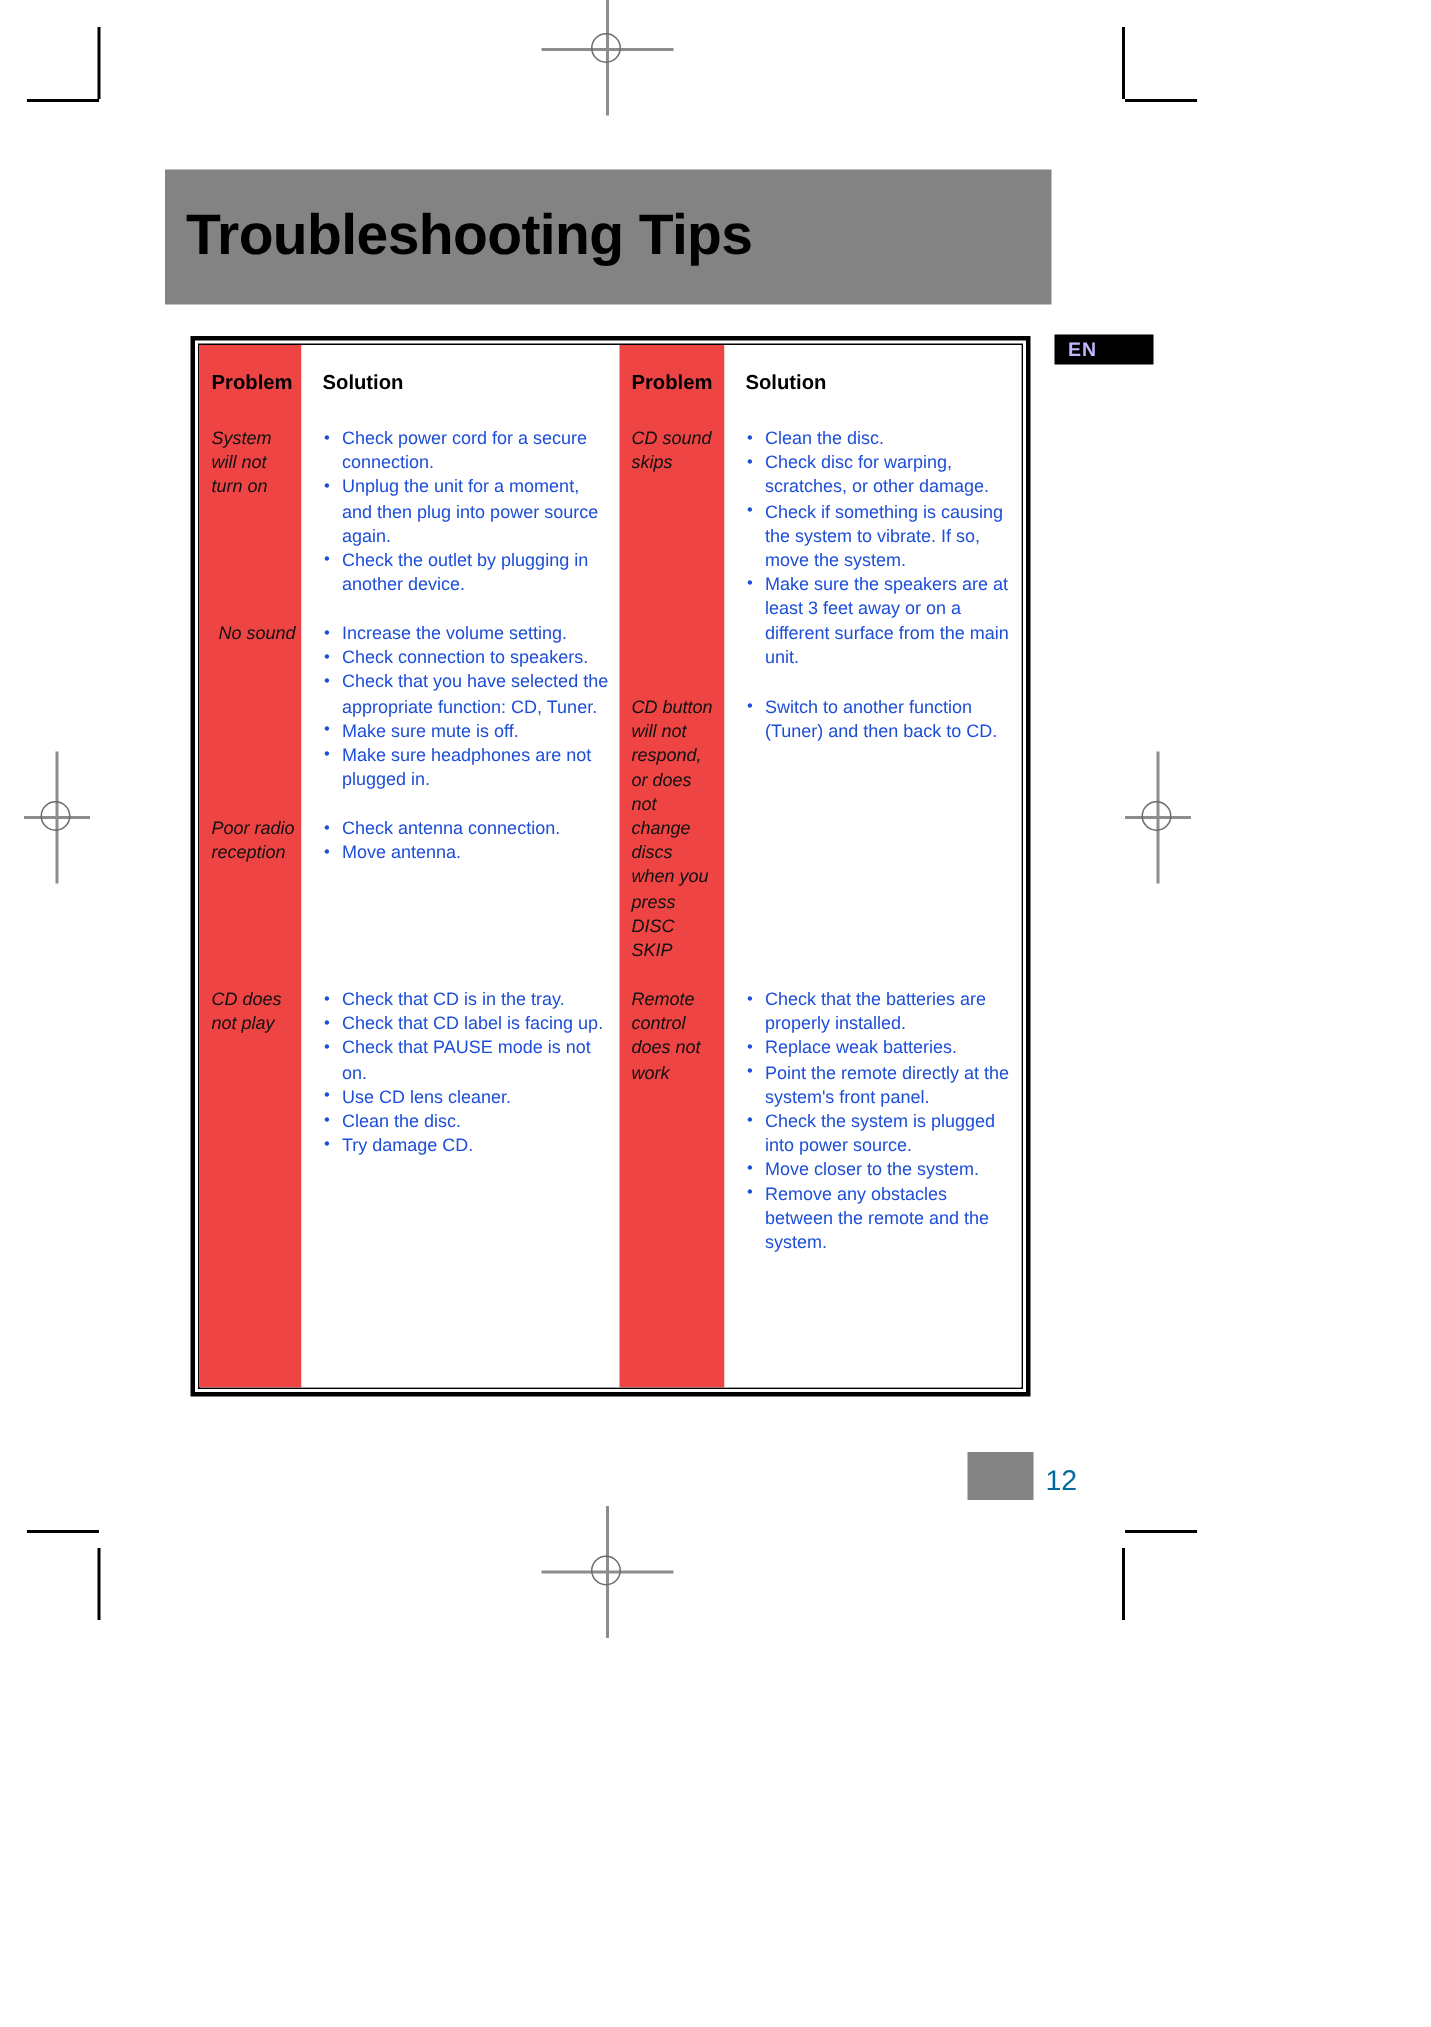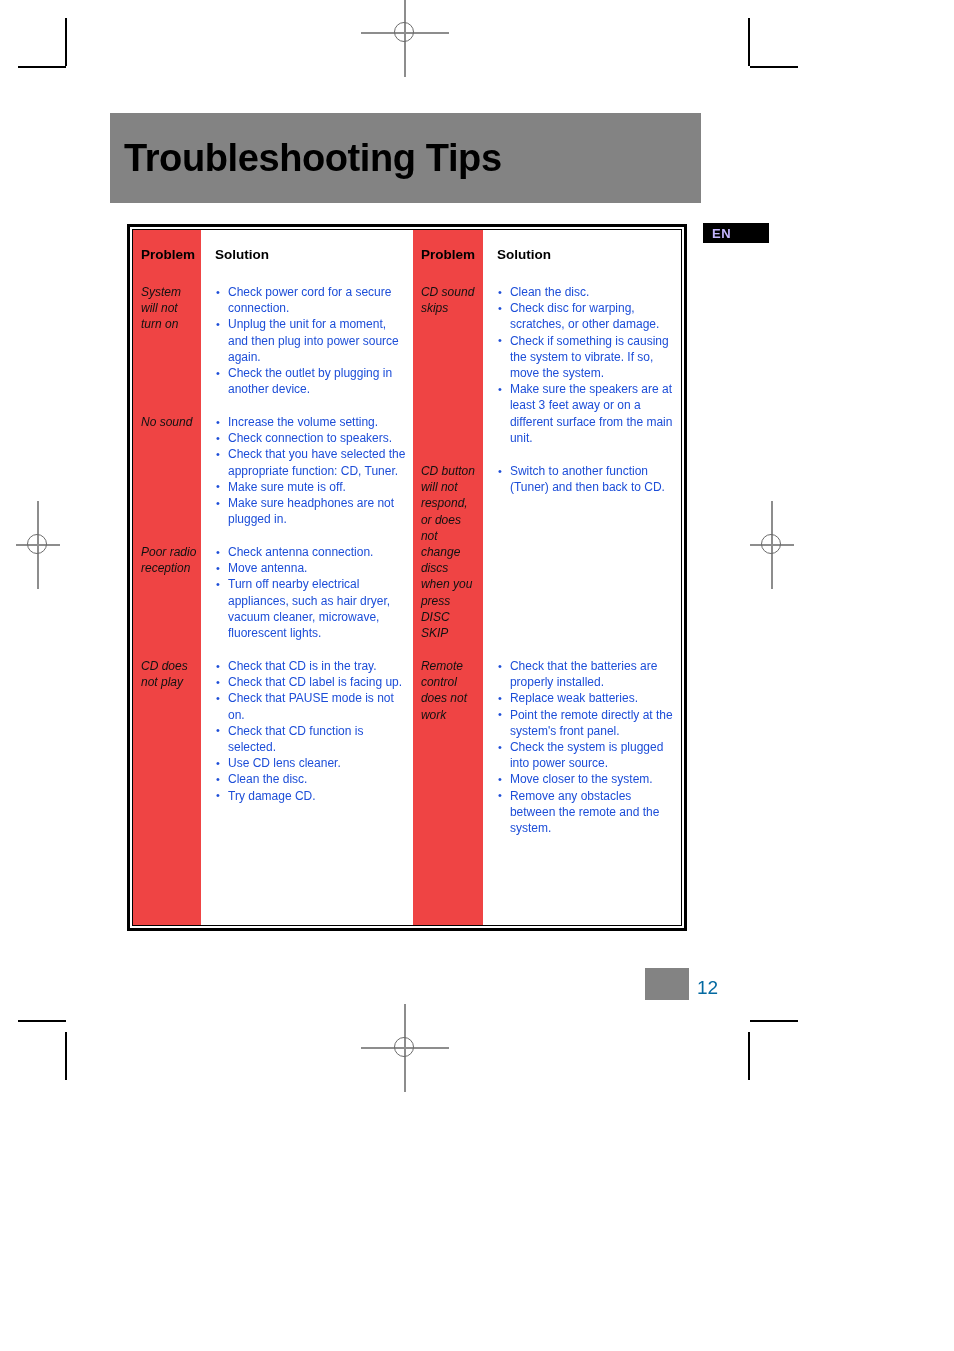--- a/index.html
+++ b/index.html
@@ -219,21 +219,21 @@
 
 <div class="table-frame">
   <div class="table-inner">
     <div class="columns">
 
       <div class="pane pane-left">
         <div class="col-problem">
           <div class="col-head">Problem</div>
           <div id="problems-left">
               <div class="problem-block" style="height: 113px; margin-bottom: 17px;">System will not turn on</div>
-              <div class="problem-block" style="height: 113px; margin-bottom: 17px;">No sound</div>
+              <div class="problem-block" style="height: 113px; margin-bottom: 17px; text-align: right;">No sound</div>
               <div class="problem-block" style="height: 97px; margin-bottom: 17px;">Poor radio reception</div>
               <div class="problem-block" style="height: 146px; margin-bottom: 17px;">CD does not play</div>
             </div>
         </div>
         <div class="col-solution">
           <div class="col-head">Solution</div>
           <div id="solutions-left">
               <div class="solution-block" style="height: 113px; margin-bottom: 17px;">
                 <ul class="bullets">
                   <li>Check power cord for a secure connection.</li>
@@ -247,29 +247,27 @@
                   <li>Check connection to speakers.</li>
                   <li>Check that you have selected the appropriate function: CD, Tuner.</li>
                   <li>Make sure mute is off.</li>
                   <li>Make sure headphones are not plugged in.</li>
                 </ul>
               </div>
               <div class="solution-block" style="height: 97px; margin-bottom: 17px;">
                 <ul class="bullets">
                   <li>Check antenna connection.</li>
                   <li>Move antenna.</li>
-                  <li>Turn off nearby electrical appliances, such as hair dryer, vacuum cleaner, microwave, fluorescent lights.</li>
                 </ul>
               </div>
               <div class="solution-block" style="height: 146px; margin-bottom: 17px;">
                 <ul class="bullets">
                   <li>Check that CD is in the tray.</li>
                   <li>Check that CD label is facing up.</li>
                   <li>Check that PAUSE mode is not on.</li>
-                  <li>Check that CD function is selected.</li>
                   <li>Use CD lens cleaner.</li>
                   <li>Clean the disc.</li>
                   <li>Try damage CD.</li>
                 </ul>
               </div>
             </div>
         </div>
       </div>
 
       <div class="pane pane-right">

